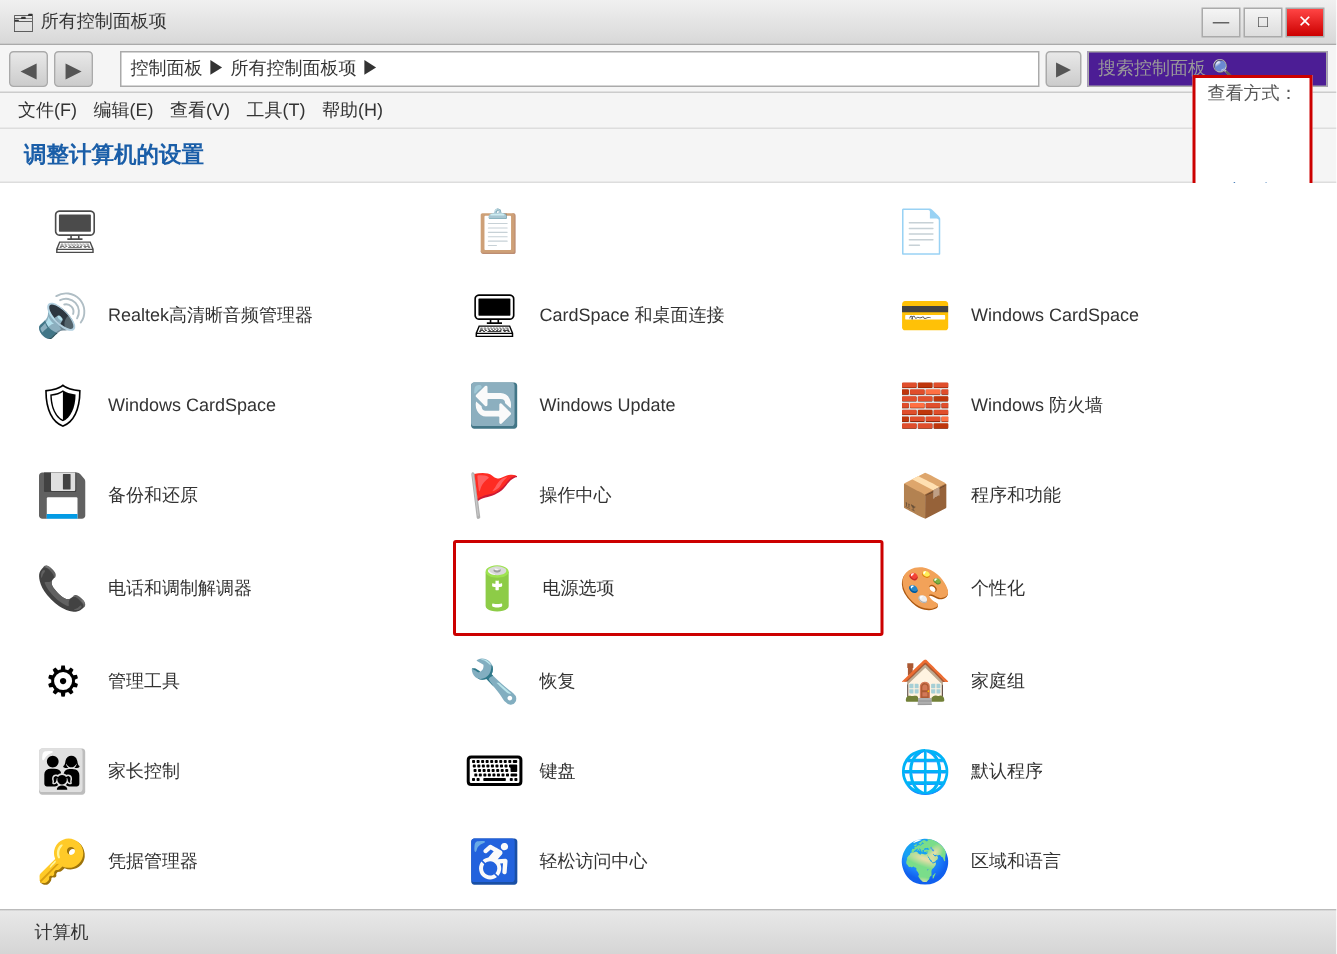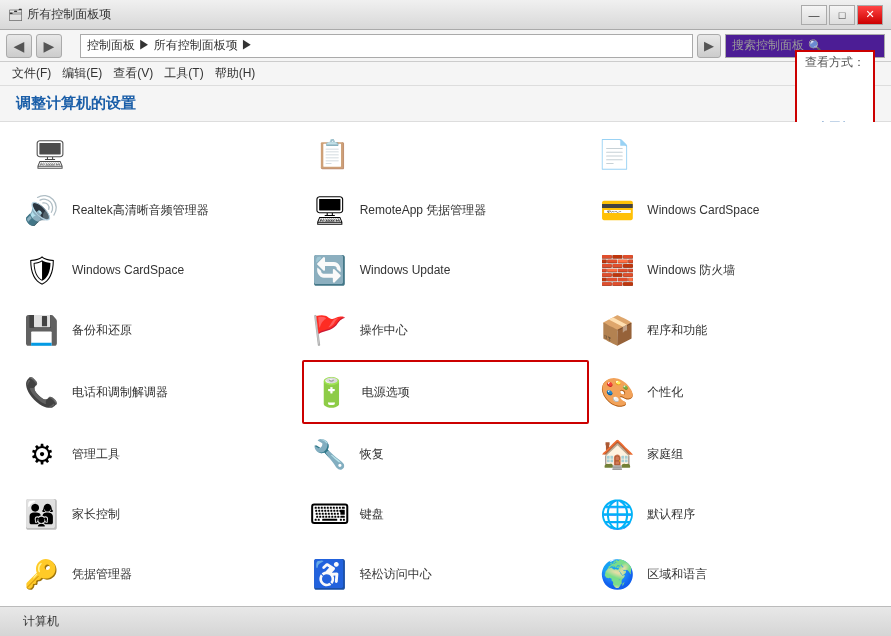--- a/index.html
+++ b/index.html
@@ -307,21 +307,21 @@
       </div>
     </div>
 
     <div class="items-grid" id="items-grid">
     <div class="item">
           <div class="item-icon">🔊</div>
           <span class="item-label">Realtek高清晰音频管理器</span>
         </div>
         <div class="item">
           <div class="item-icon">🖥</div>
-          <span class="item-label">RemoteApp 凭据管理器</span>
+          <span class="item-label">CardSpace 和桌面连接</span>
         </div>
         <div class="item">
           <div class="item-icon">💳</div>
           <span class="item-label">Windows CardSpace</span>
         </div>
         <div class="item">
           <div class="item-icon">🛡</div>
           <span class="item-label">Windows CardSpace</span>
         </div>
         <div class="item">

